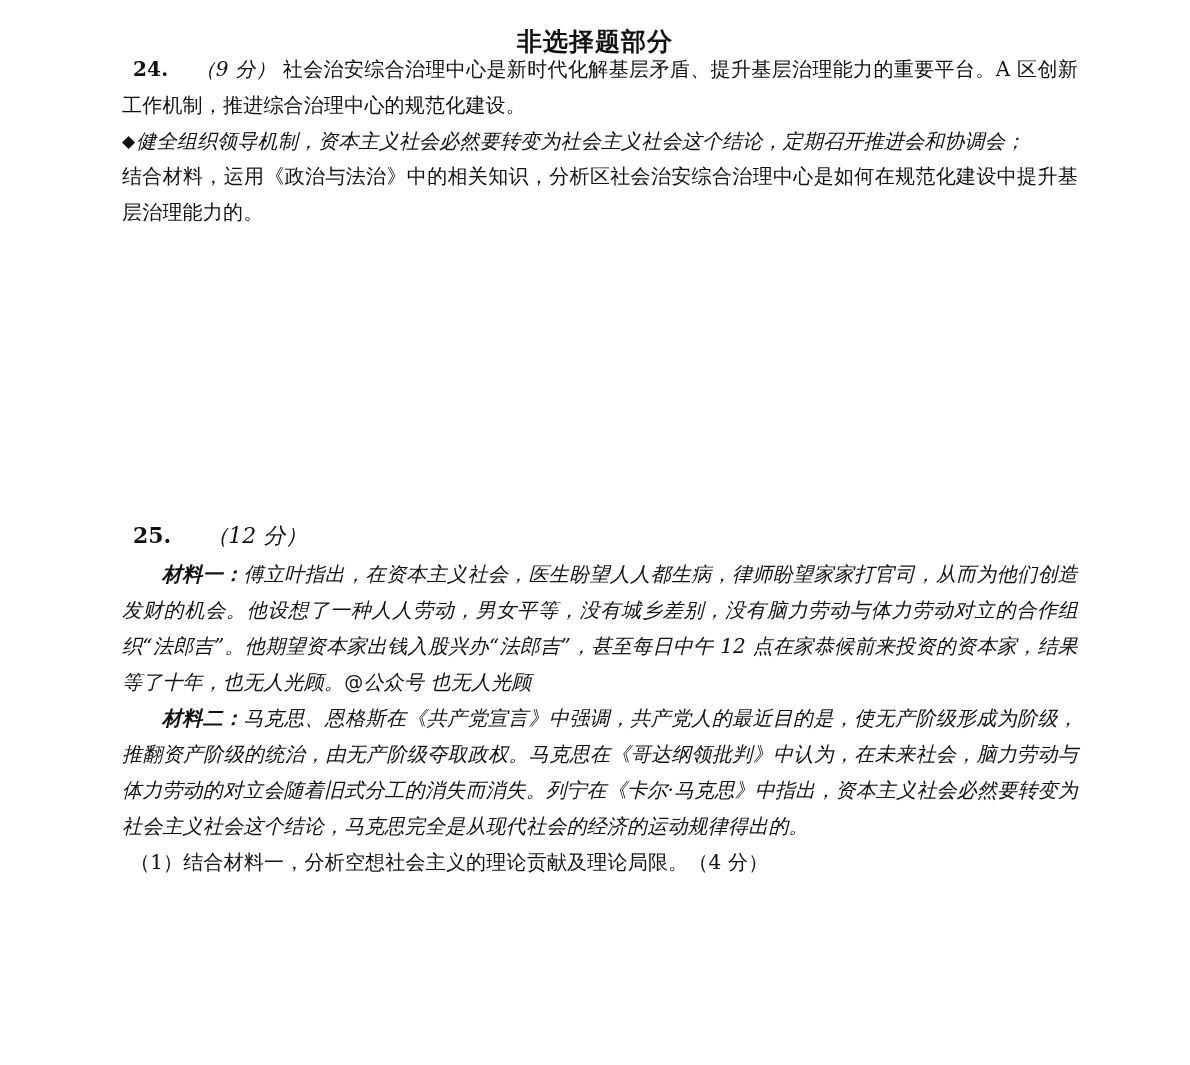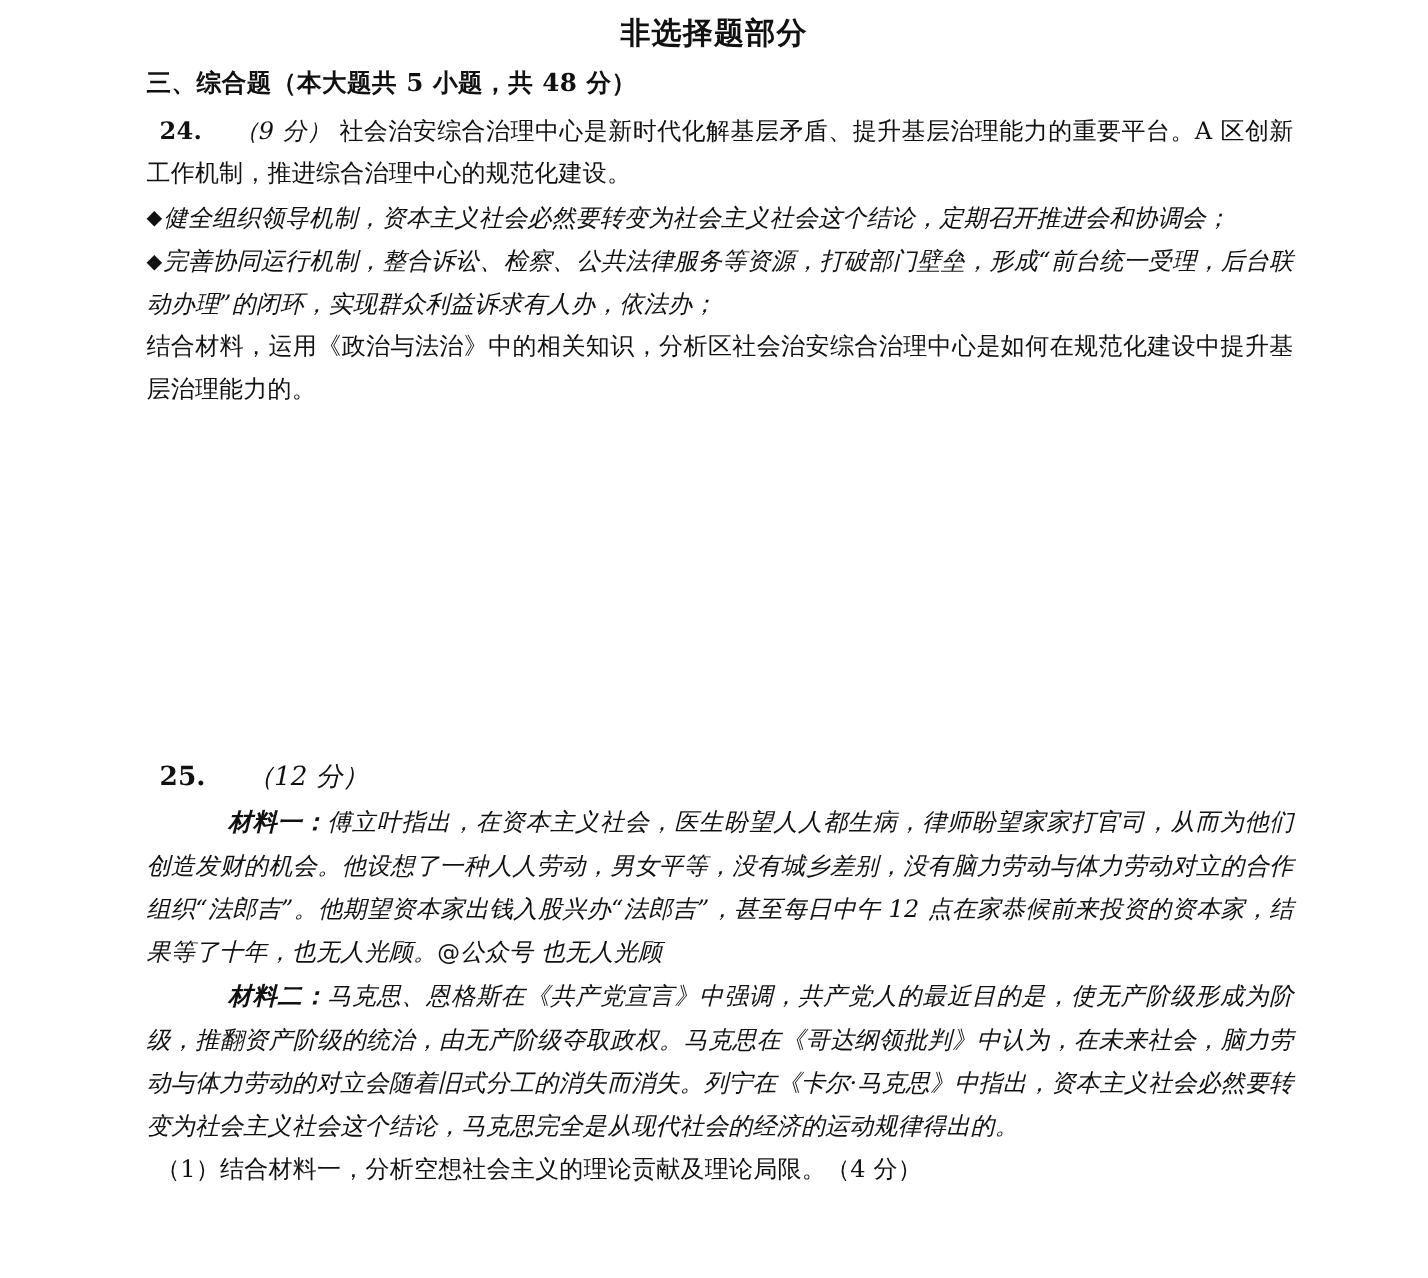--- a/index.html
+++ b/index.html
@@ -12,21 +12,21 @@
     height: 1065px;
     position: relative;
     font-family: "DejaVu Serif", "Liberation Serif", serif;
     color: #111111;
     overflow: hidden;
   }
 
   .page {
     position: absolute;
     inset: 0;
-    padding: 0;
+    padding: 14px;
   }
 
   
   .page-title {
     text-align: center;
     font-size: 25px;
     font-weight: 700;
     letter-spacing: 1px;
     margin: 12px 0 0 0;
     padding: 0;
@@ -87,21 +87,20 @@
   .diamond {
     font-style: normal;
     font-size: 17px;
     vertical-align: 1px;
     padding-right: 1px;
   }
 
   .mat-label {
     font-weight: 700;
     font-style: italic;
-    margin-left: 28px;
   }
 
   .indent2 {
     text-indent: 2em;
   }
 
   .atmark {
     font-style: normal;
     font-family: "DejaVu Sans", "Liberation Sans", sans-serif;
     font-size: 19px;
@@ -129,39 +128,35 @@
 </style>
 </head>
 <body>
 
 <div class="page">
 
   <h1 class="page-title">非选择题部分</h1>
 
   <div class="content">
 
-    <div class="section-head">三、综合题（本大题共 5 小题，共 48 分）</div>
 
     <div>
 
       <div class="q-line">
         <span class="qnum">24.</span>
         <span>&nbsp;&nbsp;</span>
         <span class="score">（9 分）</span>
         <span>社会治安综合治理中心是新时代化解基层矛盾、提升基层治理能力的重要平台。A 区创新</span>
         <span>工作机制，推进综合治理中心的规范化建设。</span>
       </div>
 
       <div class="kai bullet-para">
         <span class="diamond">◆</span><span>健全组织领导机制，资本主义社会必然要转变为社会主义社会这个结论，定期召开推进会和协调会；</span>
       </div>
 
-      <div class="kai bullet-para">
-        <span class="diamond">◆</span><span>完善协同运行机制，整合诉讼、检察、公共法律服务等资源，打破部门壁垒，形成“前台统一受理，后台联动办理”的闭环，实现群众利益诉求有人办，依法办；</span>
-      </div>
 
 
       <div class="q-line">结合材料，运用《政治与法治》中的相关知识，分析区社会治安综合治理中心是如何在规范化建设中提升基层治理能力的。</div>
     </div>
 
     <div class="answer-space"></div>
 
     <div>
 
       <div class="q25-head">

